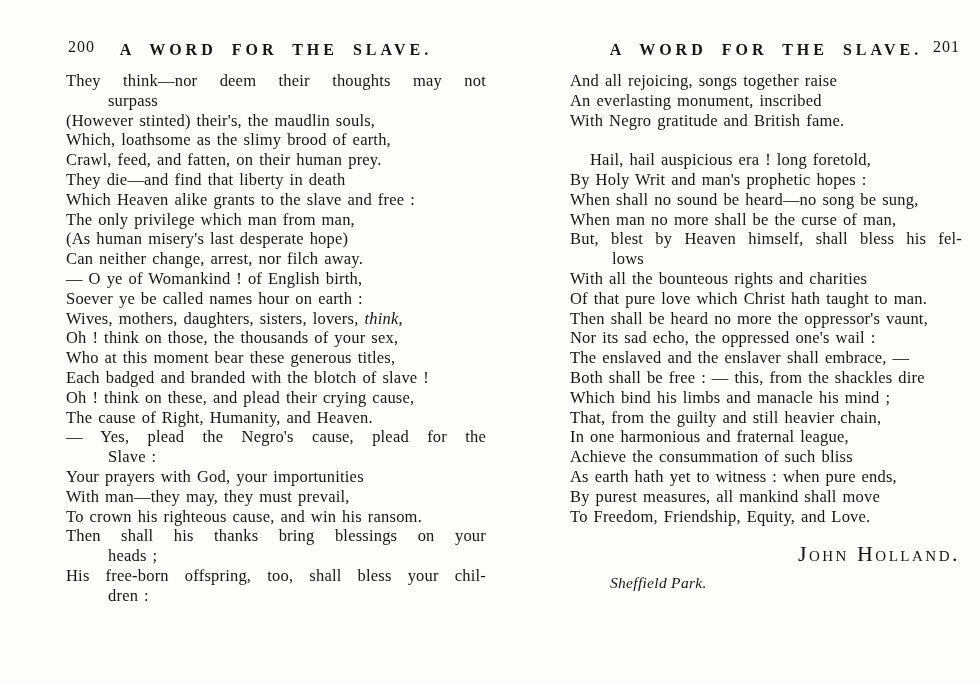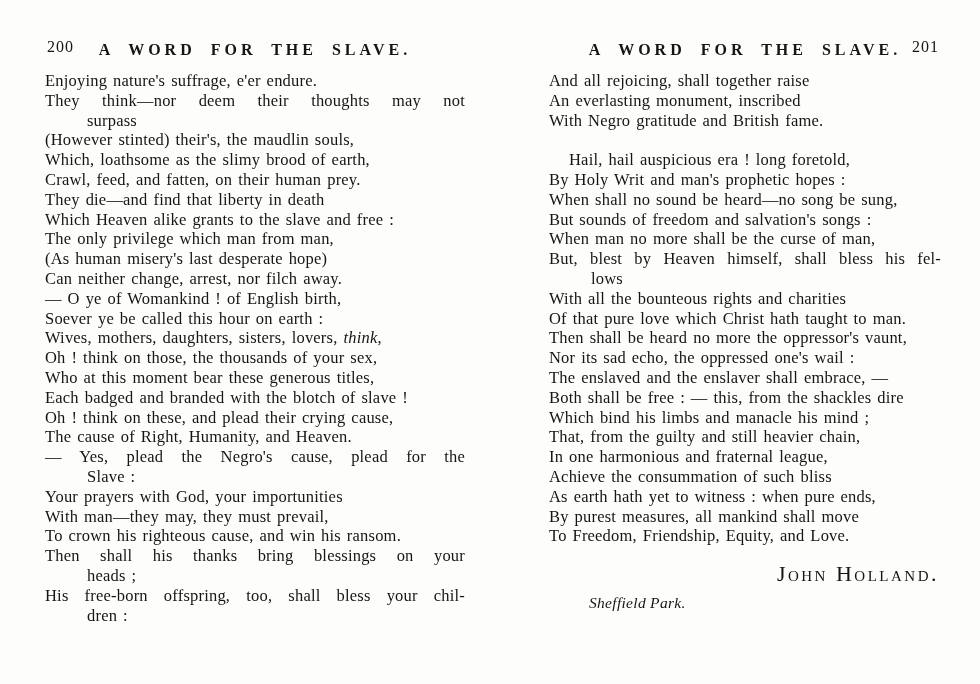--- a/index.html
+++ b/index.html
@@ -7,20 +7,21 @@
     width: 980px; height: 684px;
     background: #fdfdfc;
     font-family: "Liberation Serif", serif;
     color: #151515;
     position: relative;
     overflow: hidden;
   }
   .page {
     position: absolute;
     top: 38px;
+    margin-left: 21px;
   }
   .page-left  { left: 45px;  width: 420px; }
   .page-right { left: 549px; width: 392px; }
 
   .page-header {
     position: relative;
     height: 18px;
     margin-bottom: 15px;
   }
   .running-title {
@@ -77,33 +78,32 @@
 </style>
 </head>
 <body>
 
 <div class="page page-left">
   <div class="page-header">
     <span class="page-number num-left">200</span>
     <span class="running-title">A WORD FOR THE SLAVE.</span>
   </div>
   <div class="poem" id="left-lines">
-      <div class="line">Enjoying nature's suffrage, e'er endure.</div>
       <div class="line justify">They think—nor deem their thoughts may not</div>
       <div class="line indent1">surpass</div>
       <div class="line">(However stinted) their's, the maudlin souls,</div>
       <div class="line">Which, loathsome as the slimy brood of earth,</div>
       <div class="line">Crawl, feed, and fatten, on their human prey.</div>
       <div class="line">They die—and find that liberty in death</div>
       <div class="line">Which Heaven alike grants to the slave and free :</div>
       <div class="line">The only privilege which man from man,</div>
       <div class="line">(As human misery's last desperate hope)</div>
       <div class="line">Can neither change, arrest, nor filch away.</div>
       <div class="line">— O ye of Womankind ! of English birth,</div>
-      <div class="line">Soever ye be called this hour on earth :</div>
+      <div class="line">Soever ye be called names hour on earth :</div>
       <div class="line"><span>Wives, mothers, daughters, sisters, lovers, </span><em>think</em><span>,</span></div>
       <div class="line">Oh ! think on those, the thousands of your sex,</div>
       <div class="line">Who at this moment bear these generous titles,</div>
       <div class="line">Each badged and branded with the blotch of slave !</div>
       <div class="line">Oh ! think on these, and plead their crying cause,</div>
       <div class="line">The cause of Right, Humanity, and Heaven.</div>
       <div class="line justify">— Yes, plead the Negro's cause, plead for the</div>
       <div class="line indent1">Slave :</div>
       <div class="line">Your prayers with God, your importunities</div>
       <div class="line">With man—they may, they must prevail,</div>
@@ -114,28 +114,27 @@
       <div class="line indent1">dren :</div>
     </div>
 </div>
 
 <div class="page page-right">
   <div class="page-header">
     <span class="running-title">A WORD FOR THE SLAVE.</span>
     <span class="page-number num-right">201</span>
   </div>
   <div class="poem" id="right-lines">
-      <div class="line">And all rejoicing, shall together raise</div>
+      <div class="line">And all rejoicing, songs together raise</div>
       <div class="line">An everlasting monument, inscribed</div>
       <div class="line">With Negro gratitude and British fame.</div>
       <div class="line blank"></div>
       <div class="line indent2">Hail, hail auspicious era ! long foretold,</div>
       <div class="line">By Holy Writ and man's prophetic hopes :</div>
       <div class="line">When shall no sound be heard—no song be sung,</div>
-      <div class="line">But sounds of freedom and salvation's songs :</div>
       <div class="line">When man no more shall be the curse of man,</div>
       <div class="line justify">But, blest by Heaven himself, shall bless his fel-</div>
       <div class="line indent1">lows</div>
       <div class="line">With all the bounteous rights and charities</div>
       <div class="line">Of that pure love which Christ hath taught to man.</div>
       <div class="line">Then shall be heard no more the oppressor's vaunt,</div>
       <div class="line">Nor its sad echo, the oppressed one's wail :</div>
       <div class="line">The enslaved and the enslaver shall embrace, —</div>
       <div class="line">Both shall be free : — this, from the shackles dire</div>
       <div class="line">Which bind his limbs and manacle his mind ;</div>

